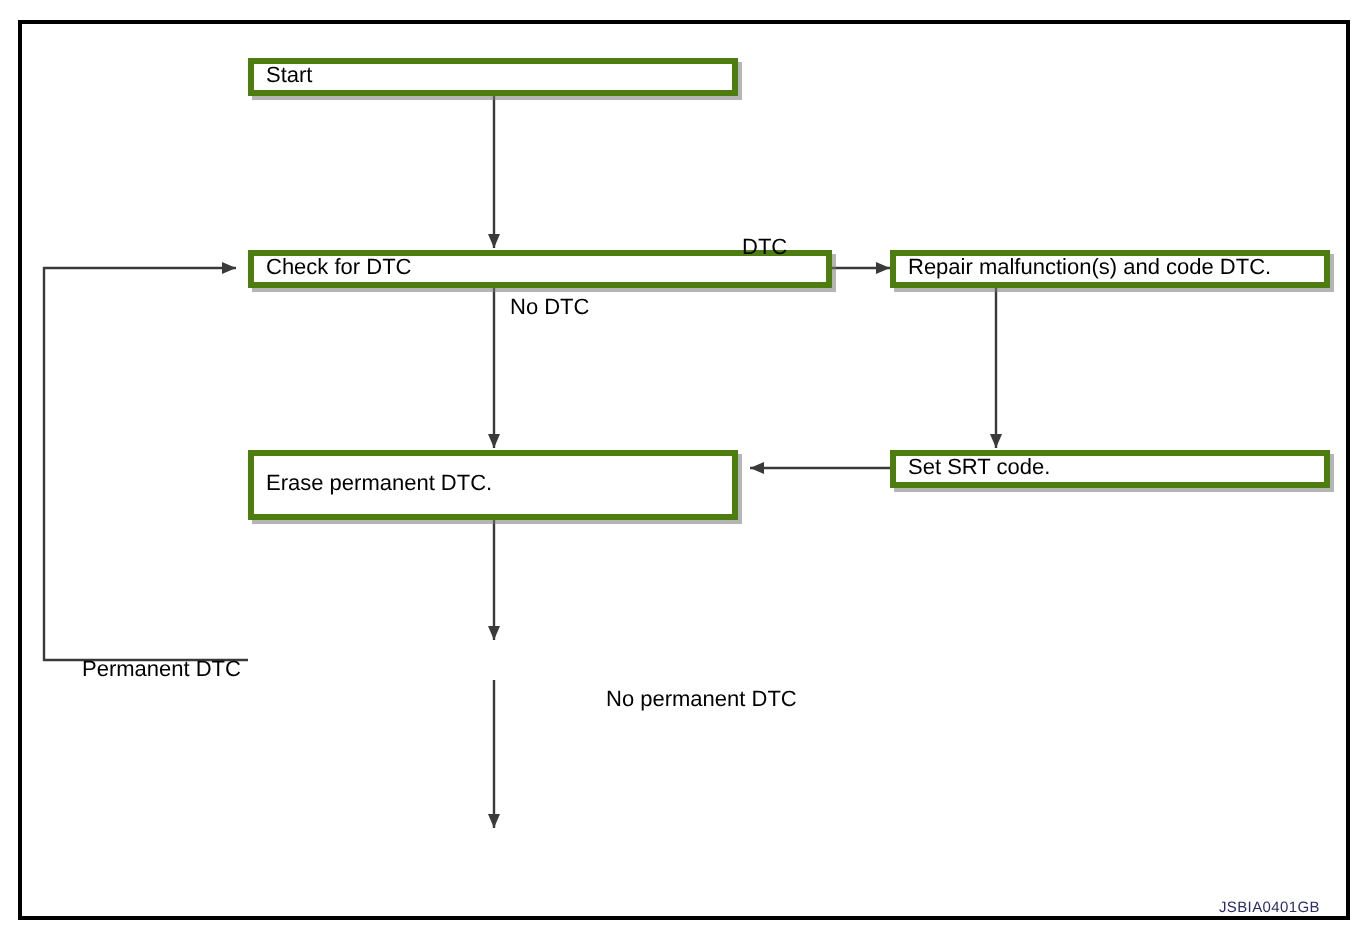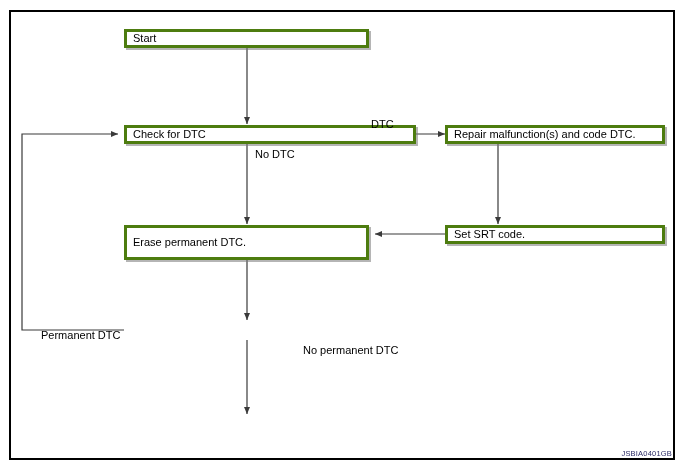--- a/index.html
+++ b/index.html
@@ -52,21 +52,21 @@
   }
   .edge-label {
     position: absolute;
     font-size: 11px;
     color: #000000;
     line-height: 1;
     white-space: nowrap;
   }
   #figure-id {
     position: absolute;
-    right: 14px;
+    right: 26px;
     bottom: 13px;
     font-size: 7.5px;
     letter-spacing: 0.2px;
     color: #2b2b66;
     font-family: "Liberation Sans", sans-serif;
     white-space: nowrap;
   }
 </style>
 </head>
 <body>

